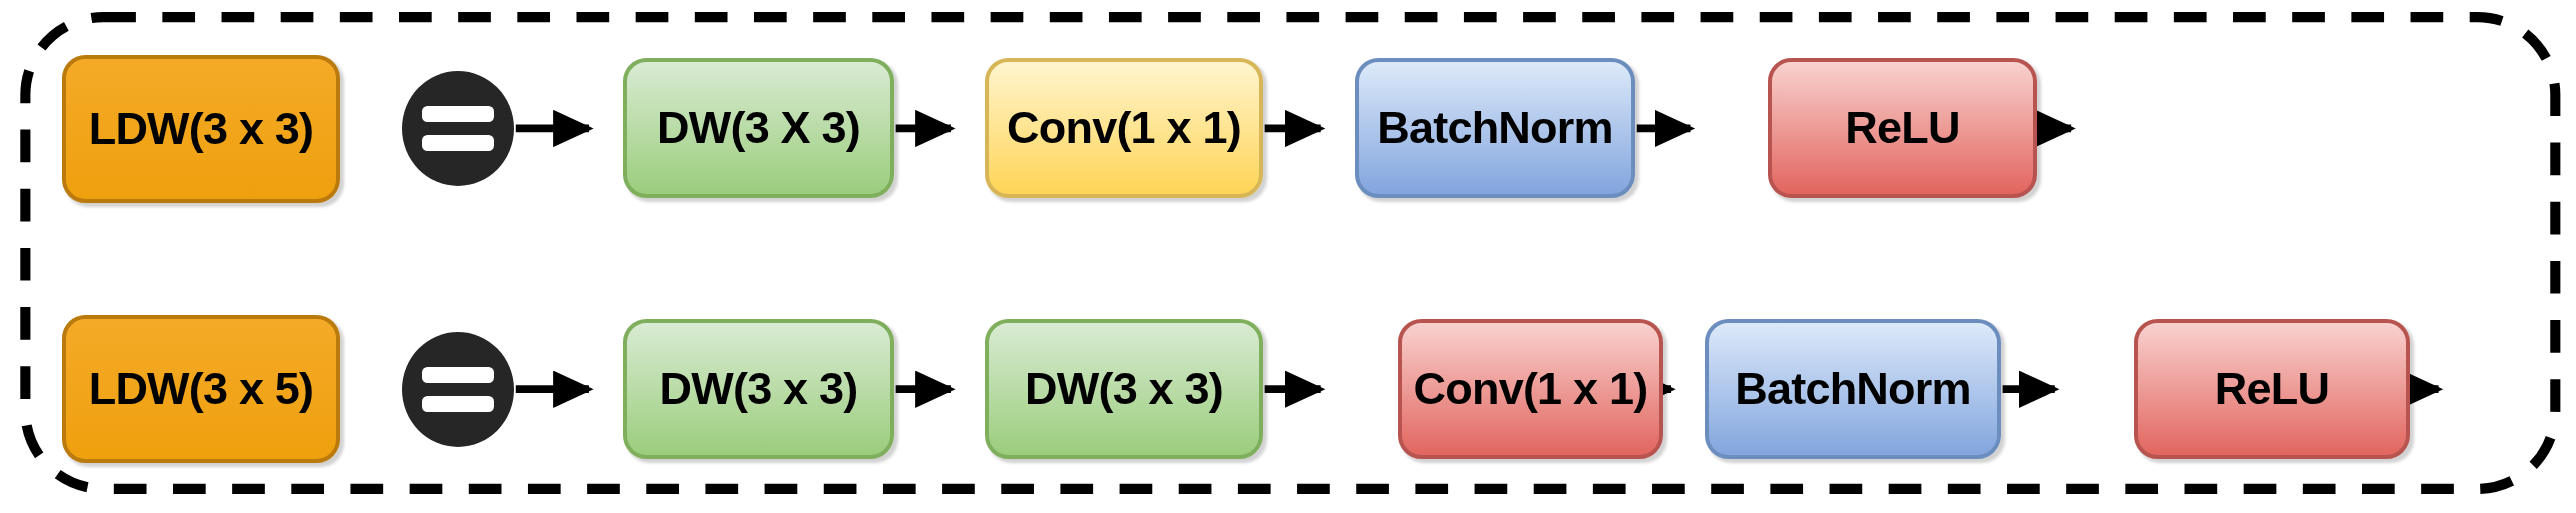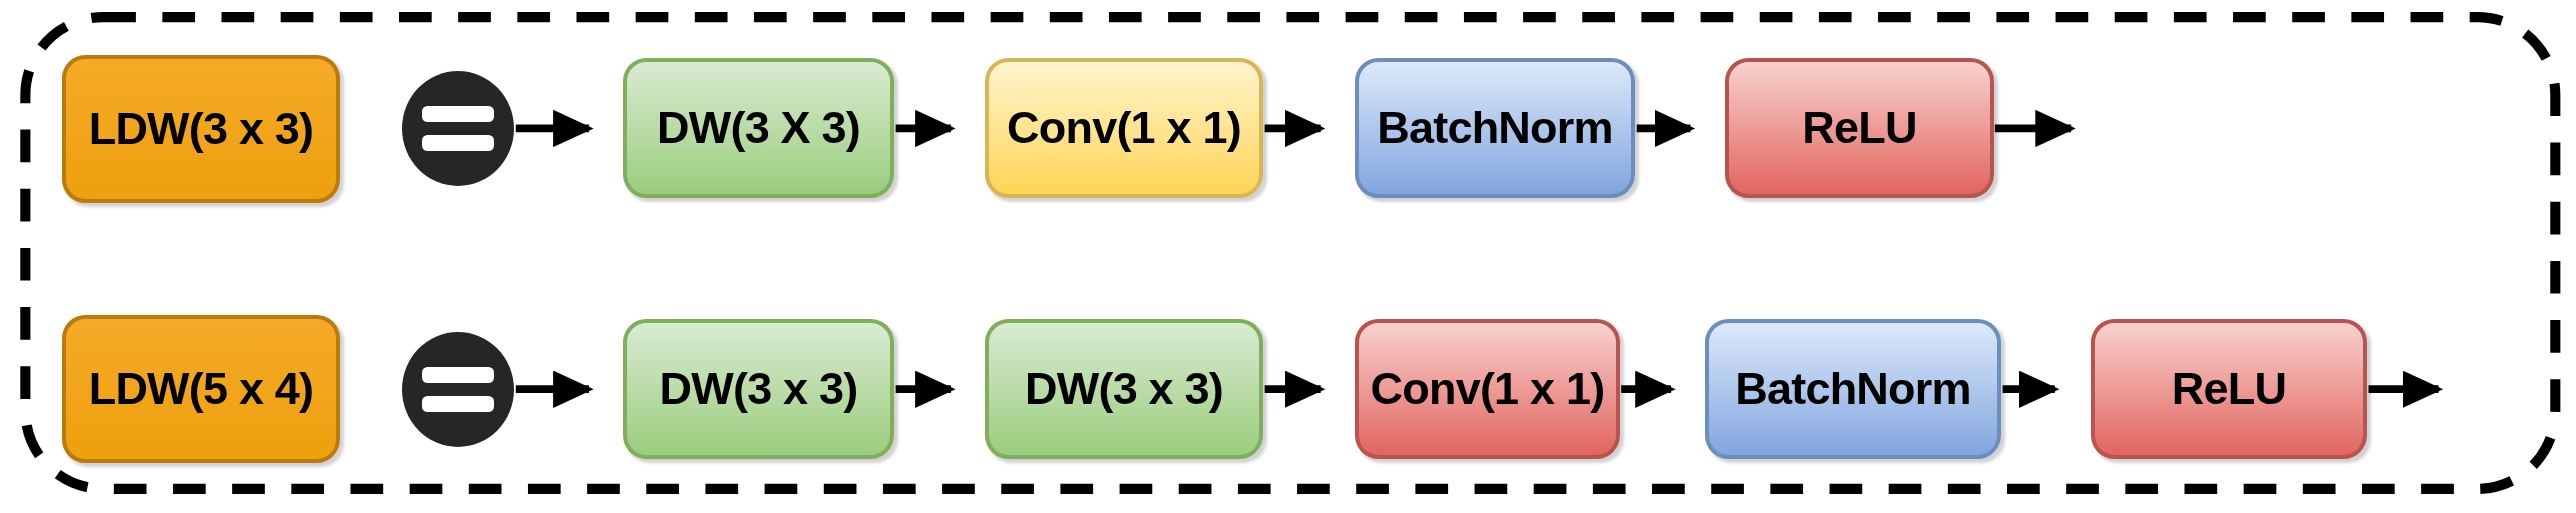--- a/index.html
+++ b/index.html
@@ -44,20 +44,21 @@
     border-color: #D6B656;
   }
   .c-blue {
     background: linear-gradient(#DCE9F9, #82A5DE);
     border-color: #6C8EBF;
     align-items: center;
   }
   .c-red {
     background: linear-gradient(#F8D1CE, #E2655F);
     border-color: #B85450;
+    margin-left: 43px;
   }
   .eq-circle {
     position: absolute;
     width: 112px;
     height: 115px;
     background: #262626;
     border-radius: 50%;
     display: flex;
     flex-direction: column;
     align-items: center;
@@ -118,21 +119,21 @@
 
   <div class="box c-blue" style="left:1355px; top:58px; width:280px; height:140px;">
     <span>BatchNorm</span>
   </div>
 
   <div class="box c-red" style="left:1725px; top:58px; width:269px; height:140px;">
     <span>ReLU</span>
   </div>
 
   <div class="box c-orange" style="left:62px; top:315px; width:278px; height:148px;">
-    <span>LDW(5 x 4)</span>
+    <span>LDW(3 x 5)</span>
   </div>
 
   <div class="eq-circle" style="left:402px; top:332px;">
     <div class="eq-bar"></div>
     <div class="eq-bar"></div>
   </div>
 
   <div class="box c-green" style="left:623px; top:319px; width:271px; height:140px;">
     <span>DW(3 x 3)</span>
   </div>

